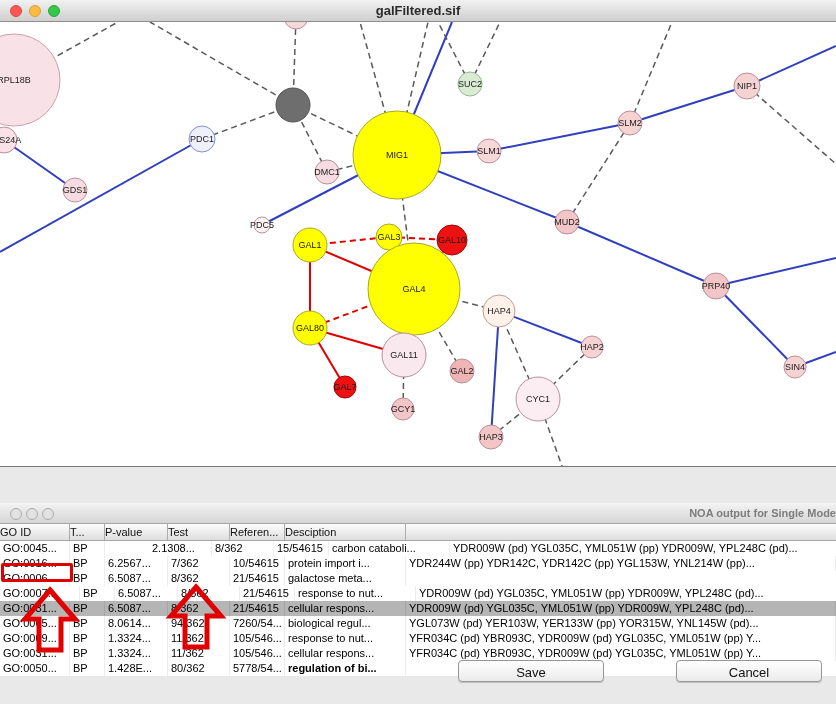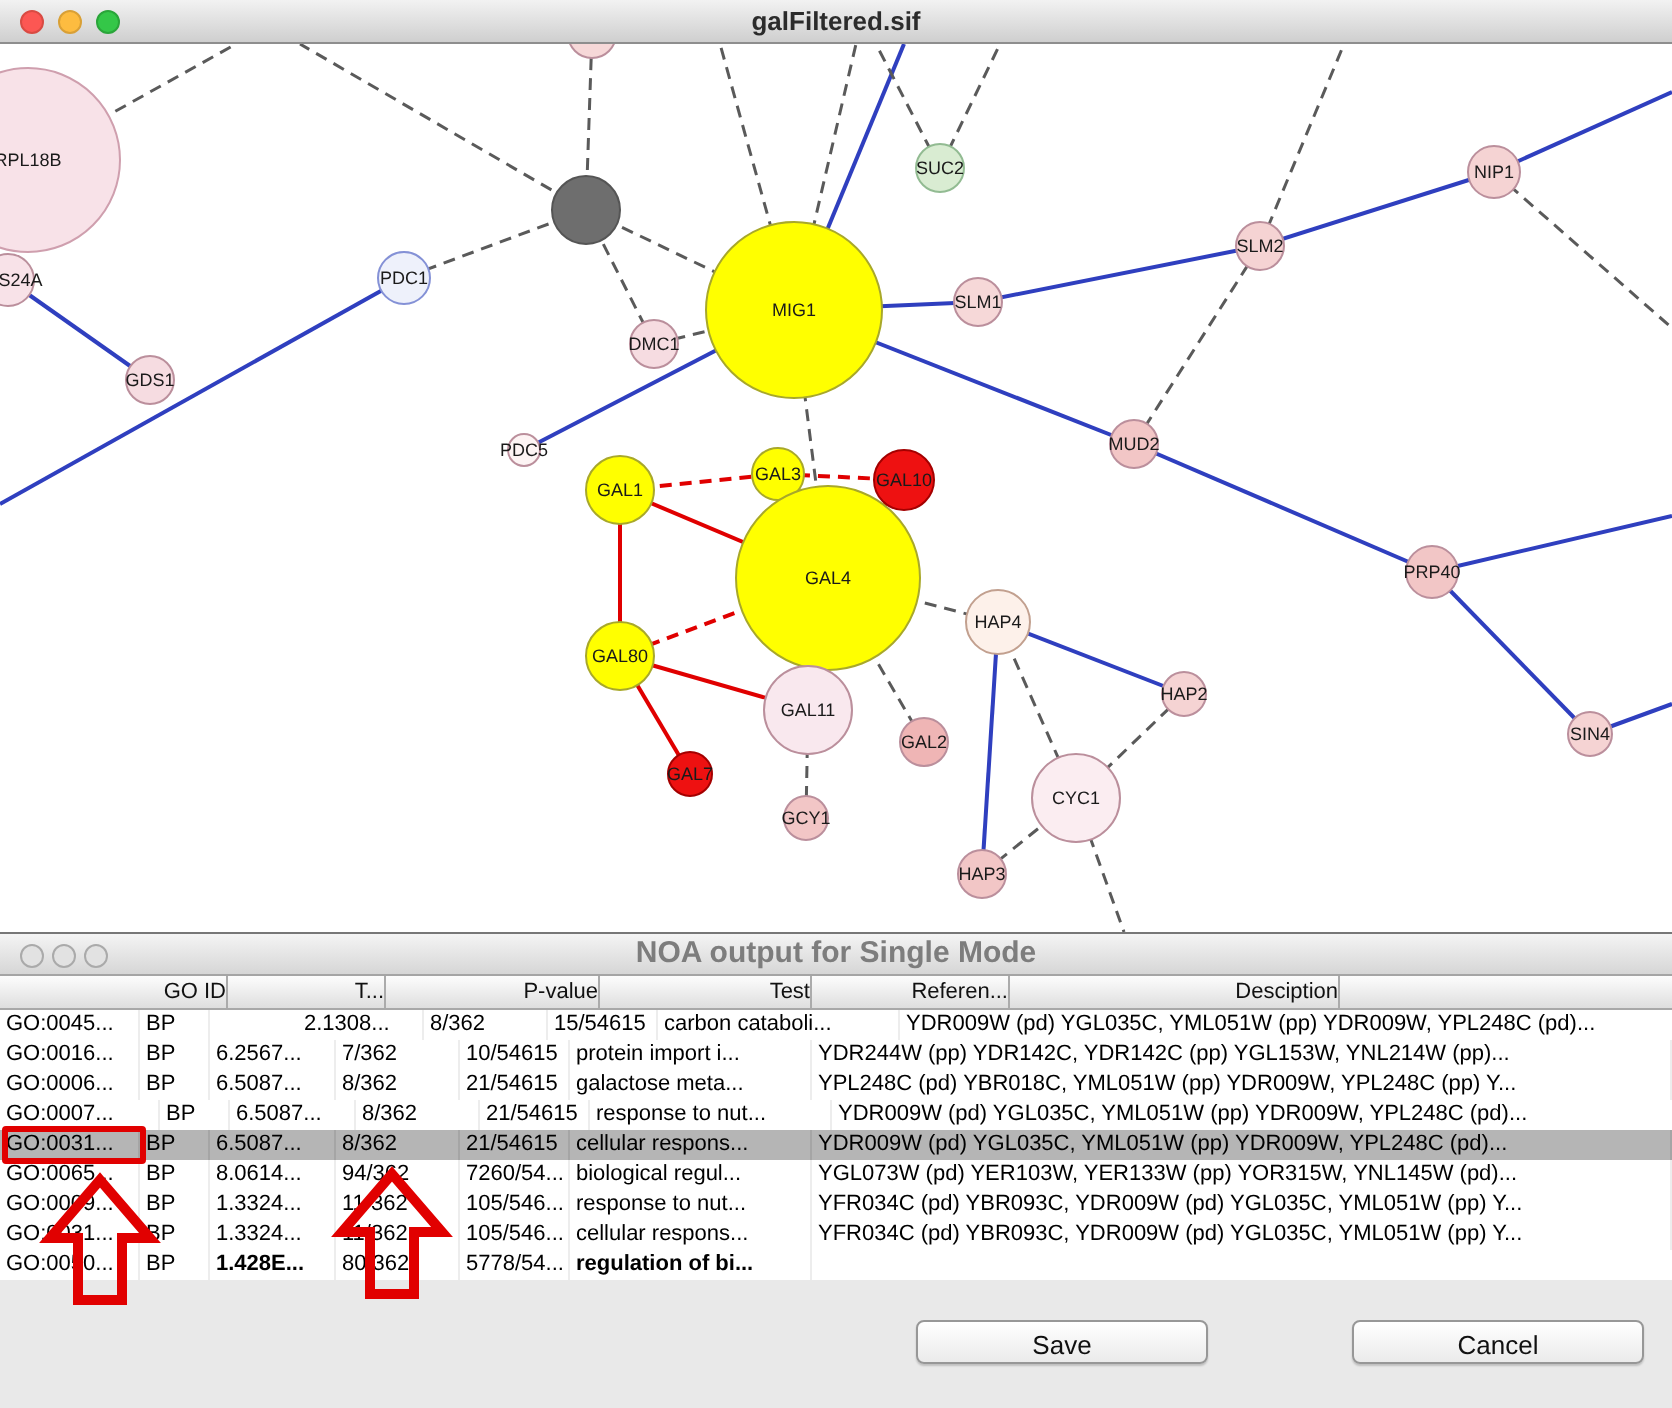--- a/index.html
+++ b/index.html
@@ -32,29 +32,29 @@
   .win-bottom{
     position:absolute;left:0;top:466px;width:836px;height:238px;
     background:#e9e9e9;border-top:1px solid #777;box-sizing:border-box;
   }
   .titlebar2{
     position:relative;width:100%;height:21px;
     background:linear-gradient(#f4f4f4,#d6d6d6);
     border-bottom:1px solid #a5a5a5;box-sizing:border-box;
   }
   .titlebar2 .title{
-    display:block;text-align:center;font-size:15px;font-weight:bold;
-    line-height:20px;color:#7d7d7d;
+    display:block;text-align:right;font-size:11px;font-weight:bold;
+    line-height:20px;color:#7d7d7d;margin-top:36px;
   }
   .thead{display:flex;height:17px;background:linear-gradient(#fdfdfd,#dedede);
     border-bottom:1px solid #a8a8a8;box-sizing:border-box;}
   .hcell{
     box-sizing:border-box;border-right:1px solid #ababab;
-    font-size:11px;line-height:16px;text-align:right;color:#111;
-    white-space:nowrap;overflow:hidden;flex:none;margin-left:44px;
+    font-size:11px;line-height:16px;text-align:left;color:#111;
+    white-space:nowrap;overflow:hidden;flex:none;
   }
   .tbody{background:#fff;}
   .trow{display:flex;height:15px;background:#fff;}
   .trow.selected{background:#b5b5b5;}
   .tcell{
     box-sizing:border-box;flex:none;font-size:11px;line-height:15px;
     padding:0 3px;white-space:nowrap;overflow:hidden;color:#000;
     border-right:1px solid #ededed;
   }
   .trow.selected .tcell{border-right-color:#a5a5a5;}
@@ -284,21 +284,20 @@
         <div class="tcell" style="width: 121px;">protein import i...</div>
         <div class="tcell" style="width: 430px;">YDR244W (pp) YDR142C, YDR142C (pp) YGL153W, YNL214W (pp)...</div>
       </div>
       <div class="trow">
         <div class="tcell" style="width: 70px;">GO:0006...</div>
         <div class="tcell" style="width: 35px;">BP</div>
         <div class="tcell" style="width: 63px;">6.5087...</div>
         <div class="tcell" style="width: 62px;">8/362</div>
         <div class="tcell" style="width: 55px;">21/54615</div>
         <div class="tcell" style="width: 121px;">galactose meta...</div>
-        <div class="tcell" style="width: 430px;">YPL248C (pd) YBR018C, YML051W (pp) YDR009W, YPL248C (pp) Y...</div>
       </div>
       <div class="trow">
         <div class="tcell" style="width: 80px;">GO:0007...</div>
         <div class="tcell" style="width: 35px;">BP</div>
         <div class="tcell" style="width: 63px;">6.5087...</div>
         <div class="tcell" style="width: 62px;">8/362</div>
         <div class="tcell" style="width: 55px;">21/54615</div>
         <div class="tcell" style="width: 121px;">response to nut...</div>
         <div class="tcell" style="width: 430px;">YDR009W (pd) YGL035C, YML051W (pp) YDR009W, YPL248C (pd)...</div>
       </div>
@@ -334,21 +333,21 @@
         <div class="tcell" style="width: 35px;">BP</div>
         <div class="tcell" style="width: 63px;">1.3324...</div>
         <div class="tcell" style="width: 62px;">11/362</div>
         <div class="tcell" style="width: 55px;">105/546...</div>
         <div class="tcell" style="width: 121px;">cellular respons...</div>
         <div class="tcell" style="width: 430px;">YFR034C (pd) YBR093C, YDR009W (pd) YGL035C, YML051W (pp) Y...</div>
       </div>
       <div class="trow">
         <div class="tcell" style="width: 70px;">GO:0050...</div>
         <div class="tcell" style="width: 35px;">BP</div>
-        <div class="tcell" style="width: 63px; font-weight: bold;">1.428E...</div>
+        <div class="tcell" style="width: 63px;">1.428E...</div>
         <div class="tcell" style="width: 62px;">80/362</div>
         <div class="tcell" style="width: 55px;">5778/54...</div>
         <div class="tcell" style="width: 121px; font-weight: bold;">regulation of bi...</div>
       </div>
     </div>
 
   <button class="btn" id="cancel-btn">Cancel</button>
   <button class="btn" id="save-btn">Save</button>
 
   <div id="annot-rect"></div>

